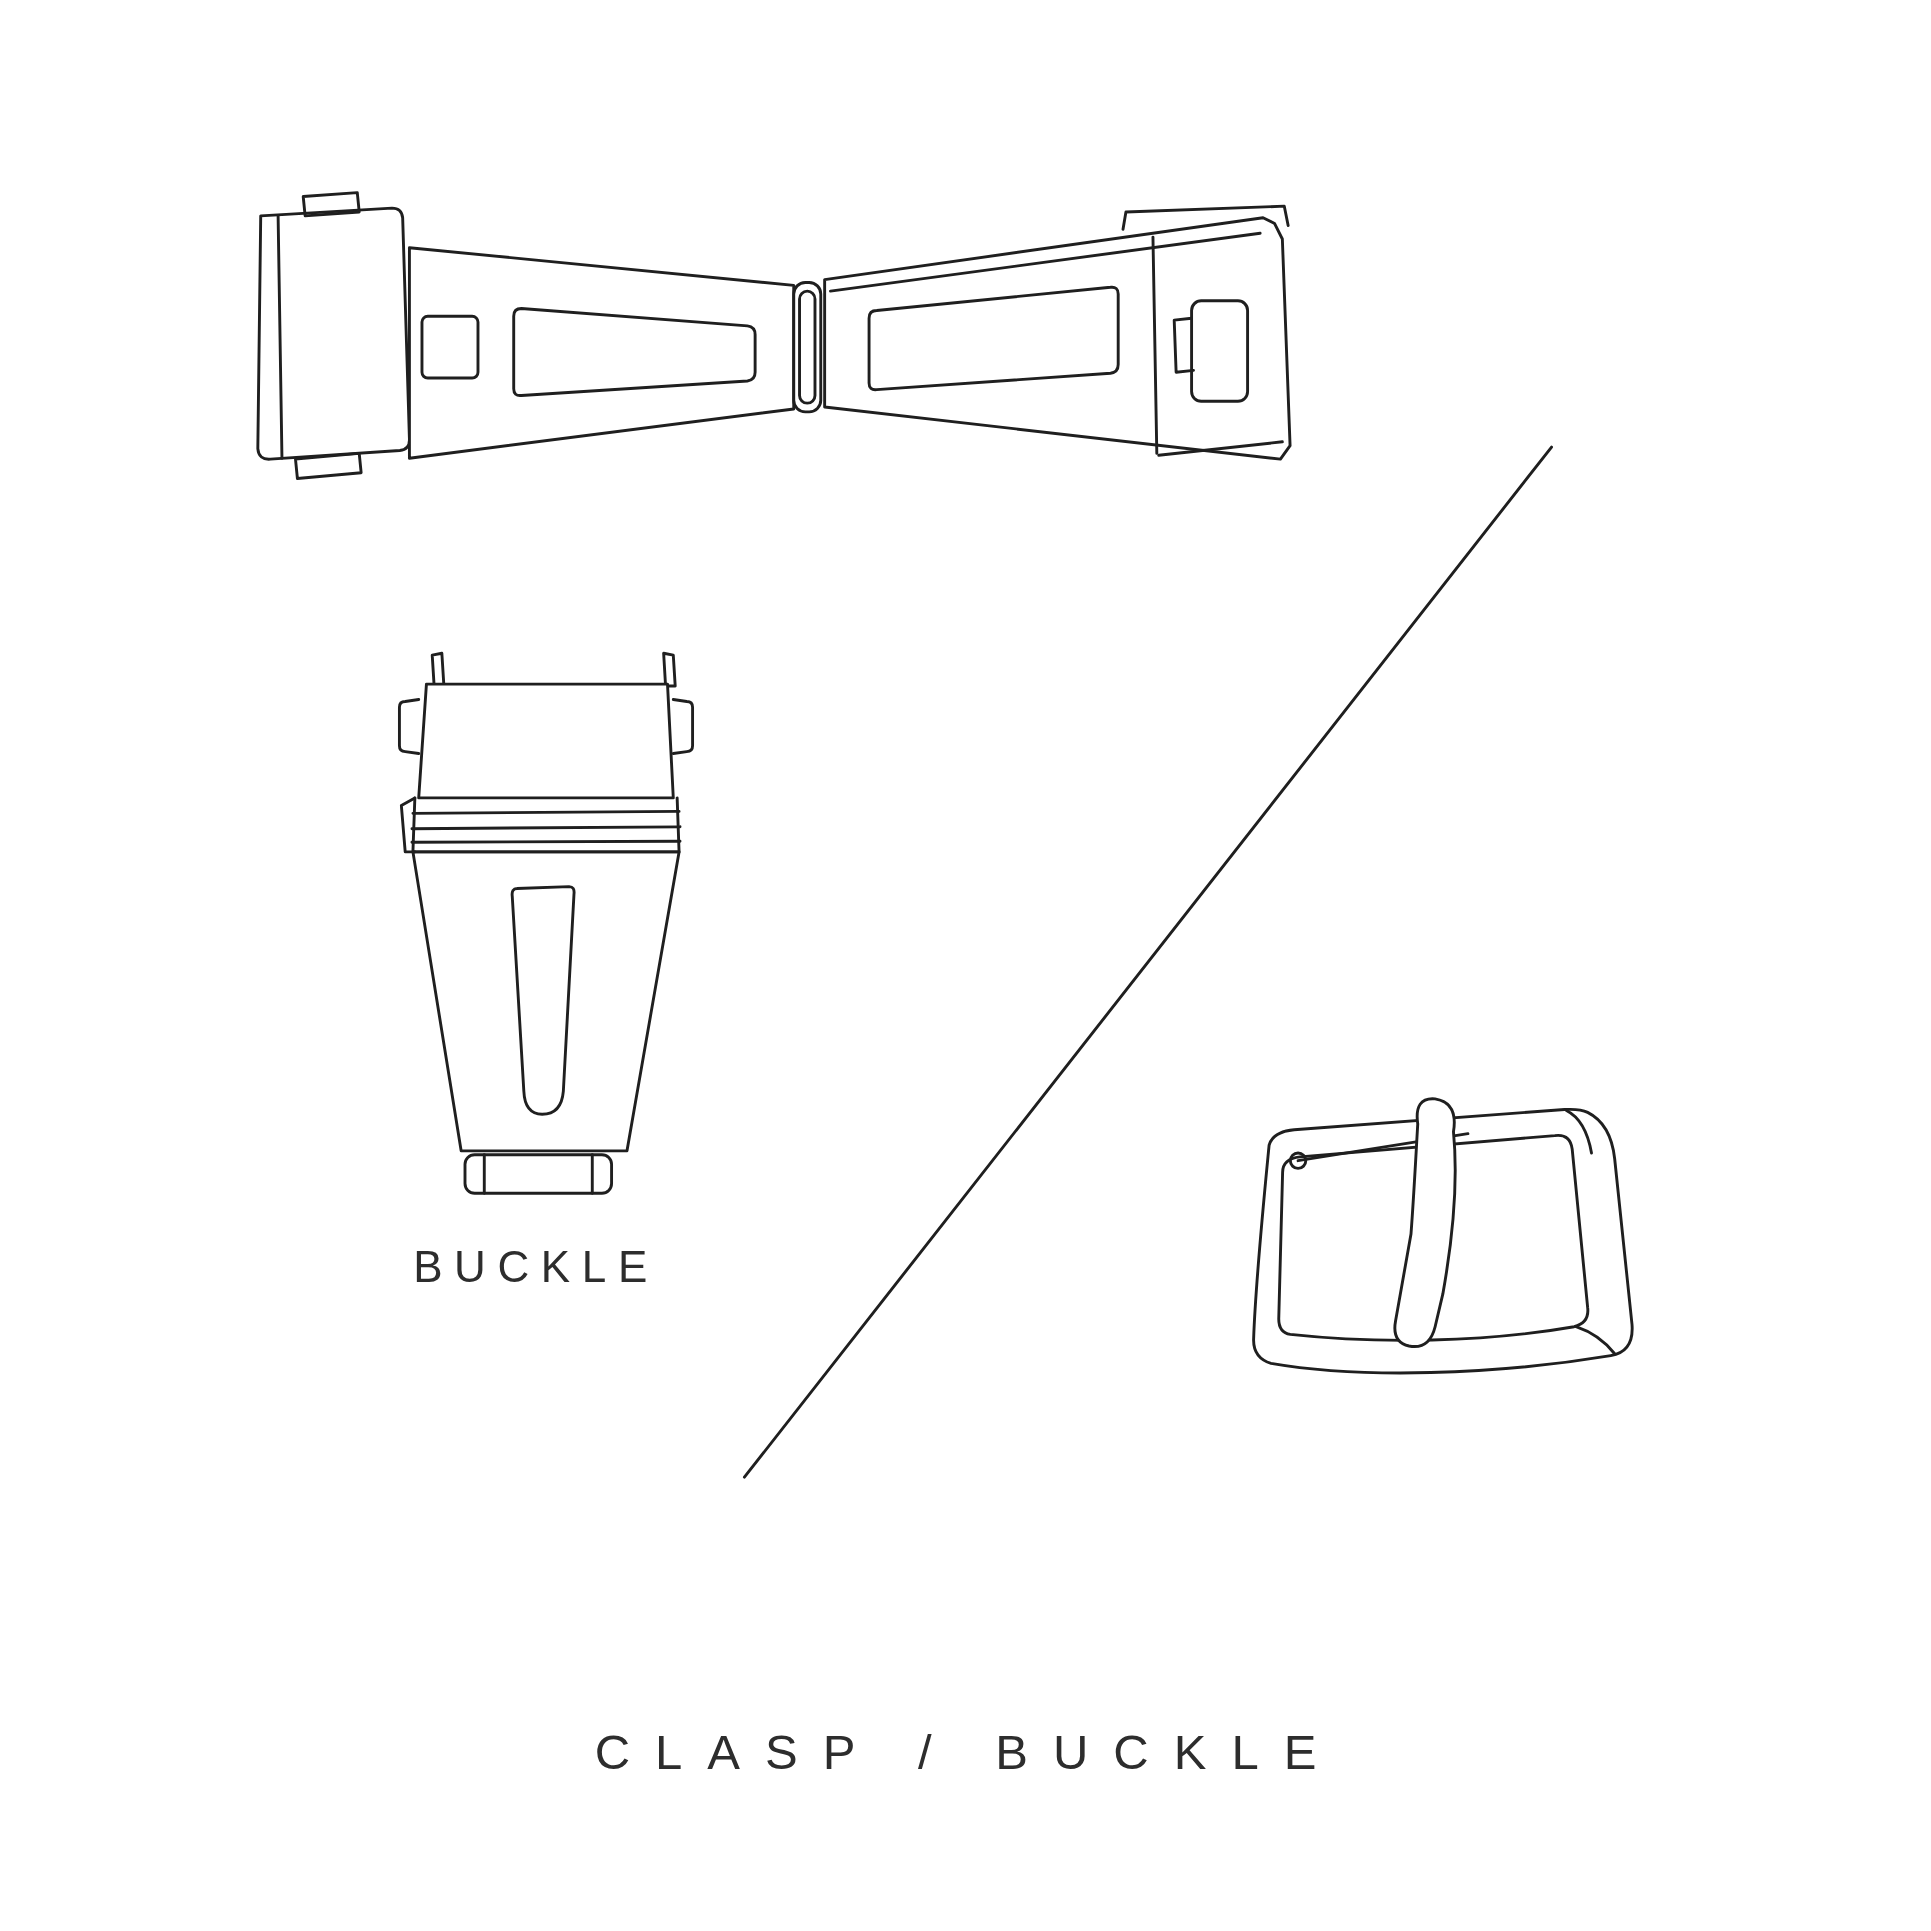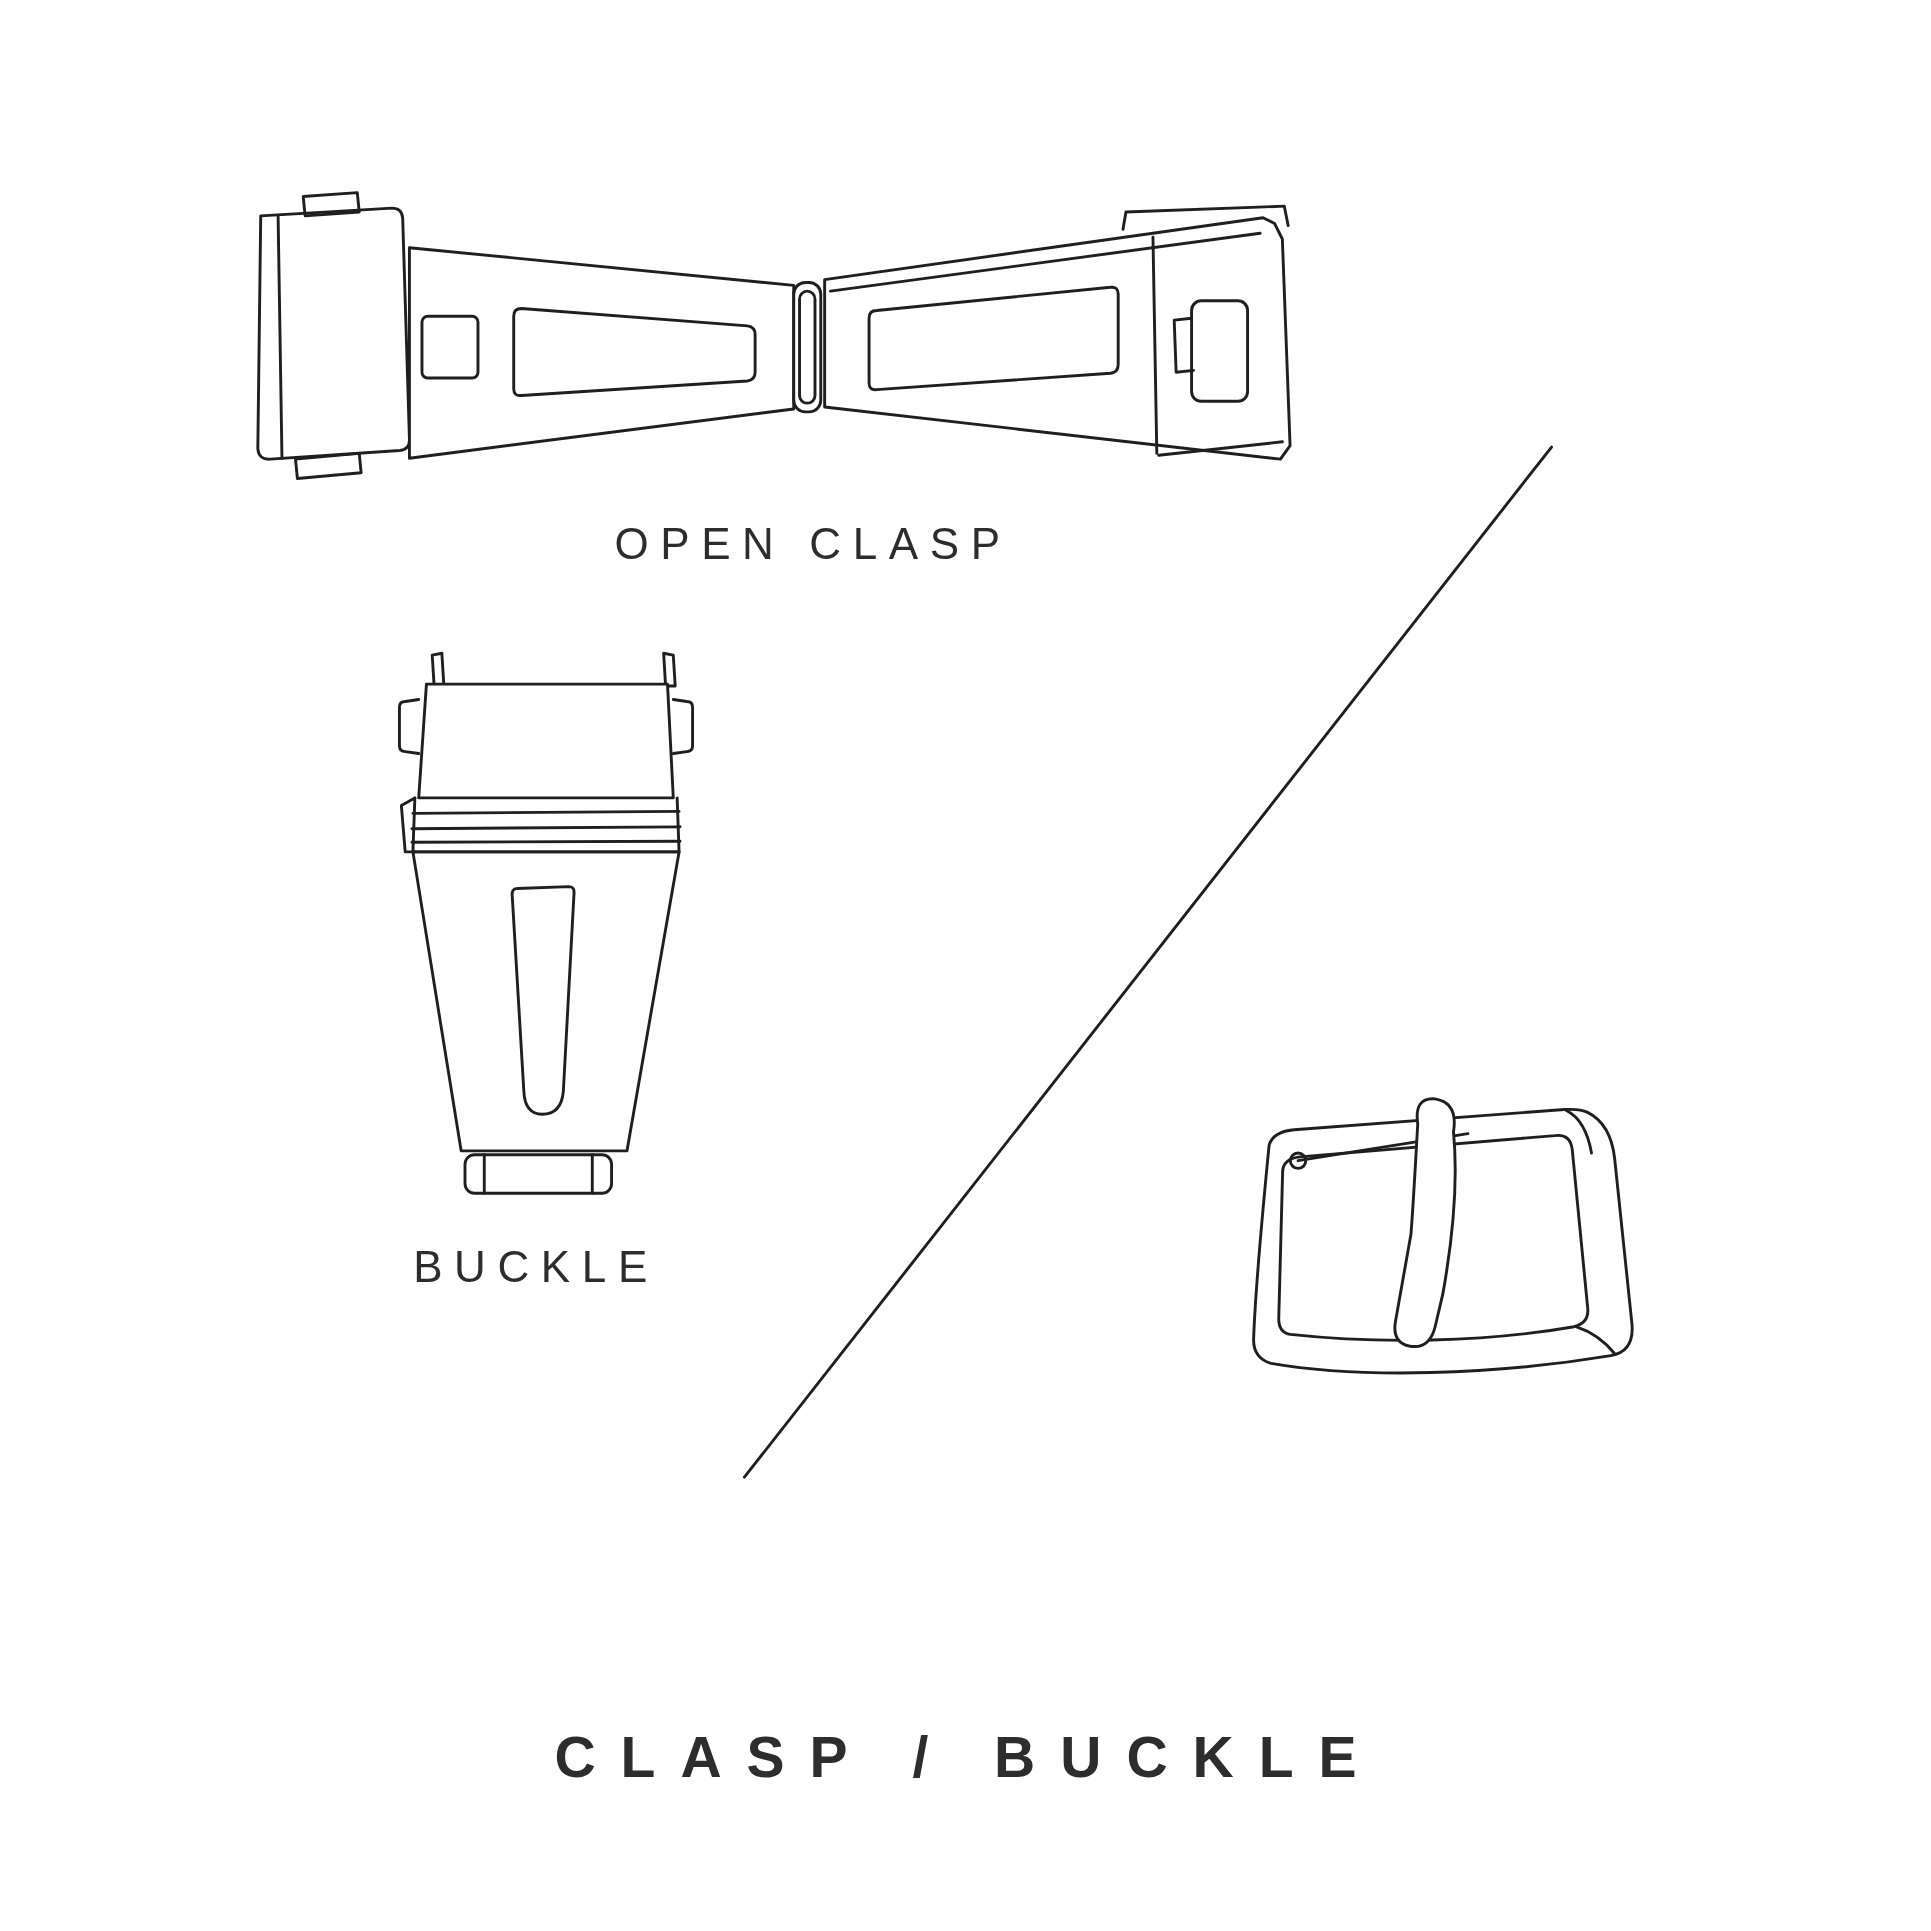--- a/index.html
+++ b/index.html
@@ -30,24 +30,24 @@
     color:var(--text);
     font-size:44px;
     letter-spacing:11.6px;
     white-space:nowrap;
     font-weight:400;
   }
   .title{
     position:absolute;
     transform:translateX(-50%);
     color:var(--text);
-    font-size:57px;
+    font-size:49px;
     letter-spacing:25px;
     white-space:nowrap;
-    font-weight:700;
+    font-weight:400;
   }
 </style>
 </head>
 <body>
 
 <div class="canvas">
 
   <svg class="art" style="left:222px;top:183px;" width="1101" height="309" viewBox="0 0 1140 320">
 
     <path class="fill-white" d="M40,34 L176,26 Q186,26 187,36 L194,264 Q195,276 184,277 L50,286 Q38,287 37,275 Z"></path>
@@ -65,21 +65,20 @@
     <path class="fill-white" d="M624,100 L1078,36 L1090,42 L1098,58 L1106,272 L1096,286 L624,232 Z"></path>
     <path d="M630,112 L1075,52"></path>
     <path d="M933,48 L936,30 L1100,24 L1104,44"></path>
     <path d="M964,56 L968,280"></path>
     <path d="M970,282 L1098,268"></path>
     <path d="M678,132 L920,108 Q928,107 928,115 L928,188 Q928,196 920,197 L678,214 Q670,215 670,207 L670,140 Q670,132 678,132 Z"></path>
     <rect x="1004" y="122" width="58" height="104" rx="10"></rect>
     <polyline points="1004,140 986,142 988,196 1006,194"></polyline>
   </svg>
 
-  <div class="label" style="left:813px;top:519px;">OPEN CLASP</div>
 
   <svg class="art" style="left:384px;top:645px;" width="324" height="570" viewBox="0 0 336 590">
 
     <path d="M50,10 L60,8 L62,40 L52,42 Z"></path>
     <path d="M290,8 L300,10 L302,42 L292,42 Z"></path>
 
     <path d="M36,56 L22,58 Q16,58 16,64 L16,104 Q16,110 22,110 L36,112"></path>
     <path d="M300,56 L314,58 Q320,58 320,64 L320,104 Q320,110 314,110 L300,112"></path>
 
     <path class="fill-white" d="M44,40 L294,40 L300,158 L36,158 Z"></path>

